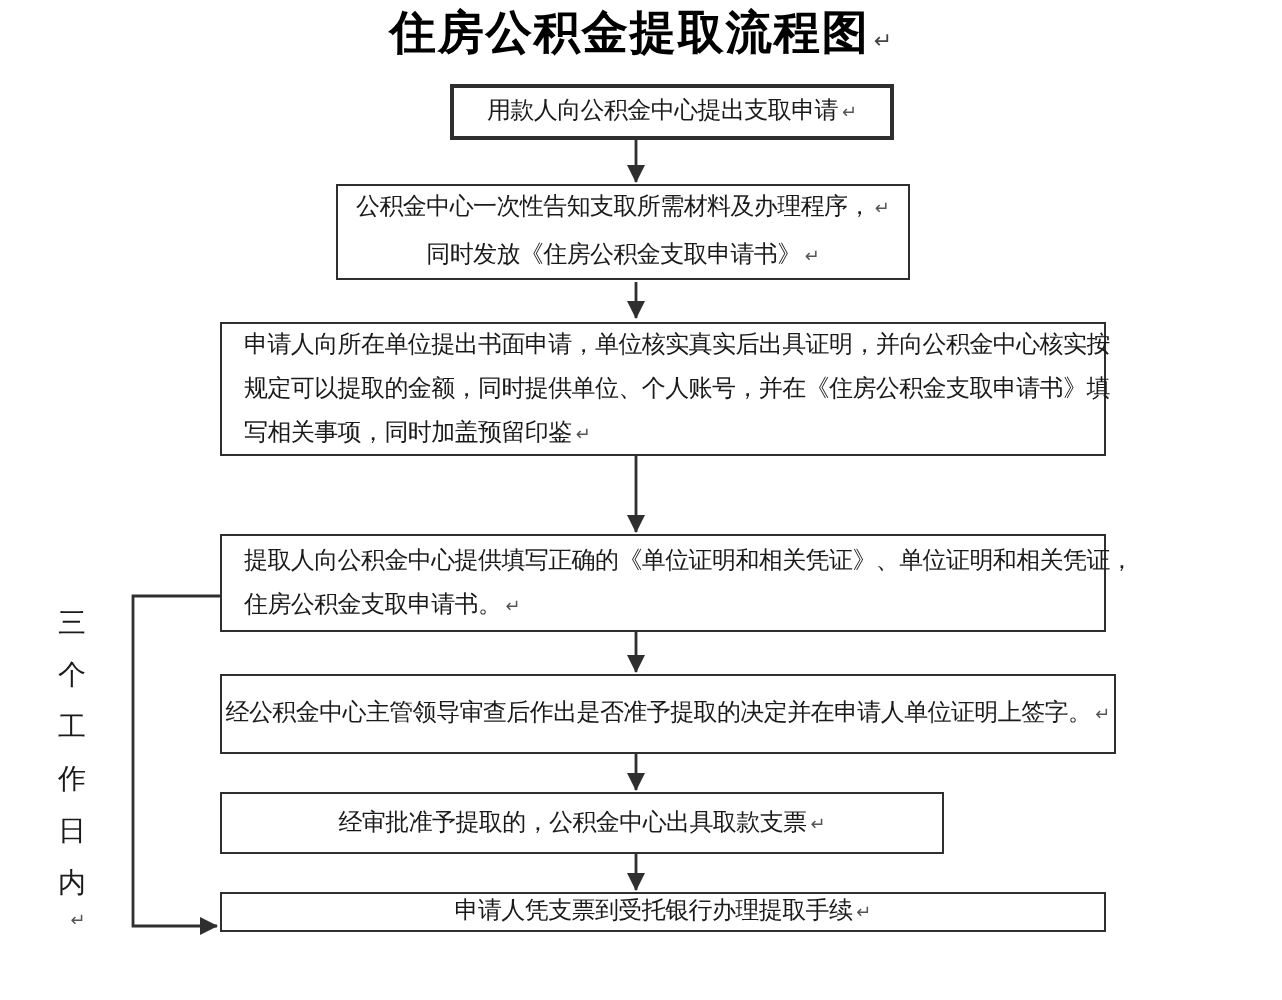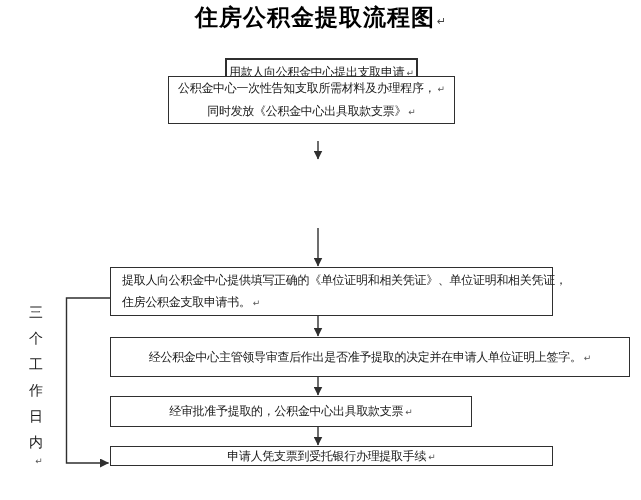--- a/index.html
+++ b/index.html
@@ -30,25 +30,25 @@
   .connectors path{stroke:var(--arrow); stroke-width:1.4; fill:none;}
   #arrowhead path{fill:var(--arrow); stroke:none;}
   .box{
     position:absolute; border:1px solid var(--border); background:#fff;
     display:flex; flex-direction:column; justify-content:center;
     font-size:12px; letter-spacing:-0.3px; line-height:22px; color:var(--text);
   }
   .box.center{align-items:center; text-align:center;}
   .box.left{align-items:flex-start; padding-left:11px; padding-right:3px;}
   .line{white-space:nowrap;}
-  .b1{left:225px; top:42px;  width:193px; height:28px; border-width:2px;margin-top:16px;}
-  .b2{left:168px; top:76px;  width:287px; height:48px;}
+  .b1{left:225px; top:42px;  width:222px; height:28px; border-width:2px;}
+  .b2{left:168px; top:92px;  width:287px; height:48px;}
   .b3{left:110px; top:161px; width:443px; height:67px;}
   .b4{left:110px; top:267px; width:443px; height:49px;}
-  .b5{left:110px; top:337px; width:520px; height:40px;}
+  .b5{left:110px; top:337px; width:448px; height:40px;}
   .b6{left:110px; top:396px; width:362px; height:31px;}
   .b7{left:110px; top:446px; width:443px; height:20px;}
   .side-label{
     position:absolute; left:27px; top:299px; width:18px;
     display:flex; flex-direction:column; align-items:center;
     font-size:14px; line-height:26px; color:var(--text);
   }
   .side-label .ret{margin-left:6px; line-height:13px;}
 </style>
 </head>
@@ -72,23 +72,28 @@
     <path d="M318 427 V445" marker-end="url(#arrowhead)"></path>
     <path d="M110 298 H66.5 V463 H108.5" marker-end="url(#arrowhead)"></path>
   </svg>
 
   <div class="box center b1">
     <div class="line"><span>用款人向公积金中心提出支取申请</span><span class="ret">↵</span></div>
   </div>
 
   <div class="box center b2">
     <div class="line"><span>公积金中心一次性告知支取所需材料及办理程序，</span><span class="ret">↵</span></div>
-    <div class="line"><span>同时发放《公积金中心出具取款支票》</span><span class="ret">↵</span></div>
+    <div class="line"><span>同时发放《住房公积金支取申请书》</span><span class="ret">↵</span></div>
   </div>
 
+  <div class="box left b3">
+    <div class="line"><span>申请人向所在单位提出书面申请，单位核实真实后出具证明，并向公积金中心核实按</span></div>
+    <div class="line"><span>规定可以提取的金额，同时提供单位、个人账号，并在《住房公积金支取申请书》填</span></div>
+    <div class="line"><span>写相关事项，同时加盖预留印鉴</span><span class="ret">↵</span></div>
+  </div>
 
   <div class="box left b4">
     <div class="line"><span>提取人向公积金中心提供填写正确的《单位证明和相关凭证》、单位证明和相关凭证，</span></div>
     <div class="line"><span>住房公积金支取申请书。</span><span class="ret">↵</span></div>
   </div>
 
   <div class="box center b5">
     <div class="line"><span>经公积金中心主管领导审查后作出是否准予提取的决定并在申请人单位证明上签字。</span><span class="ret">↵</span></div>
   </div>
 

